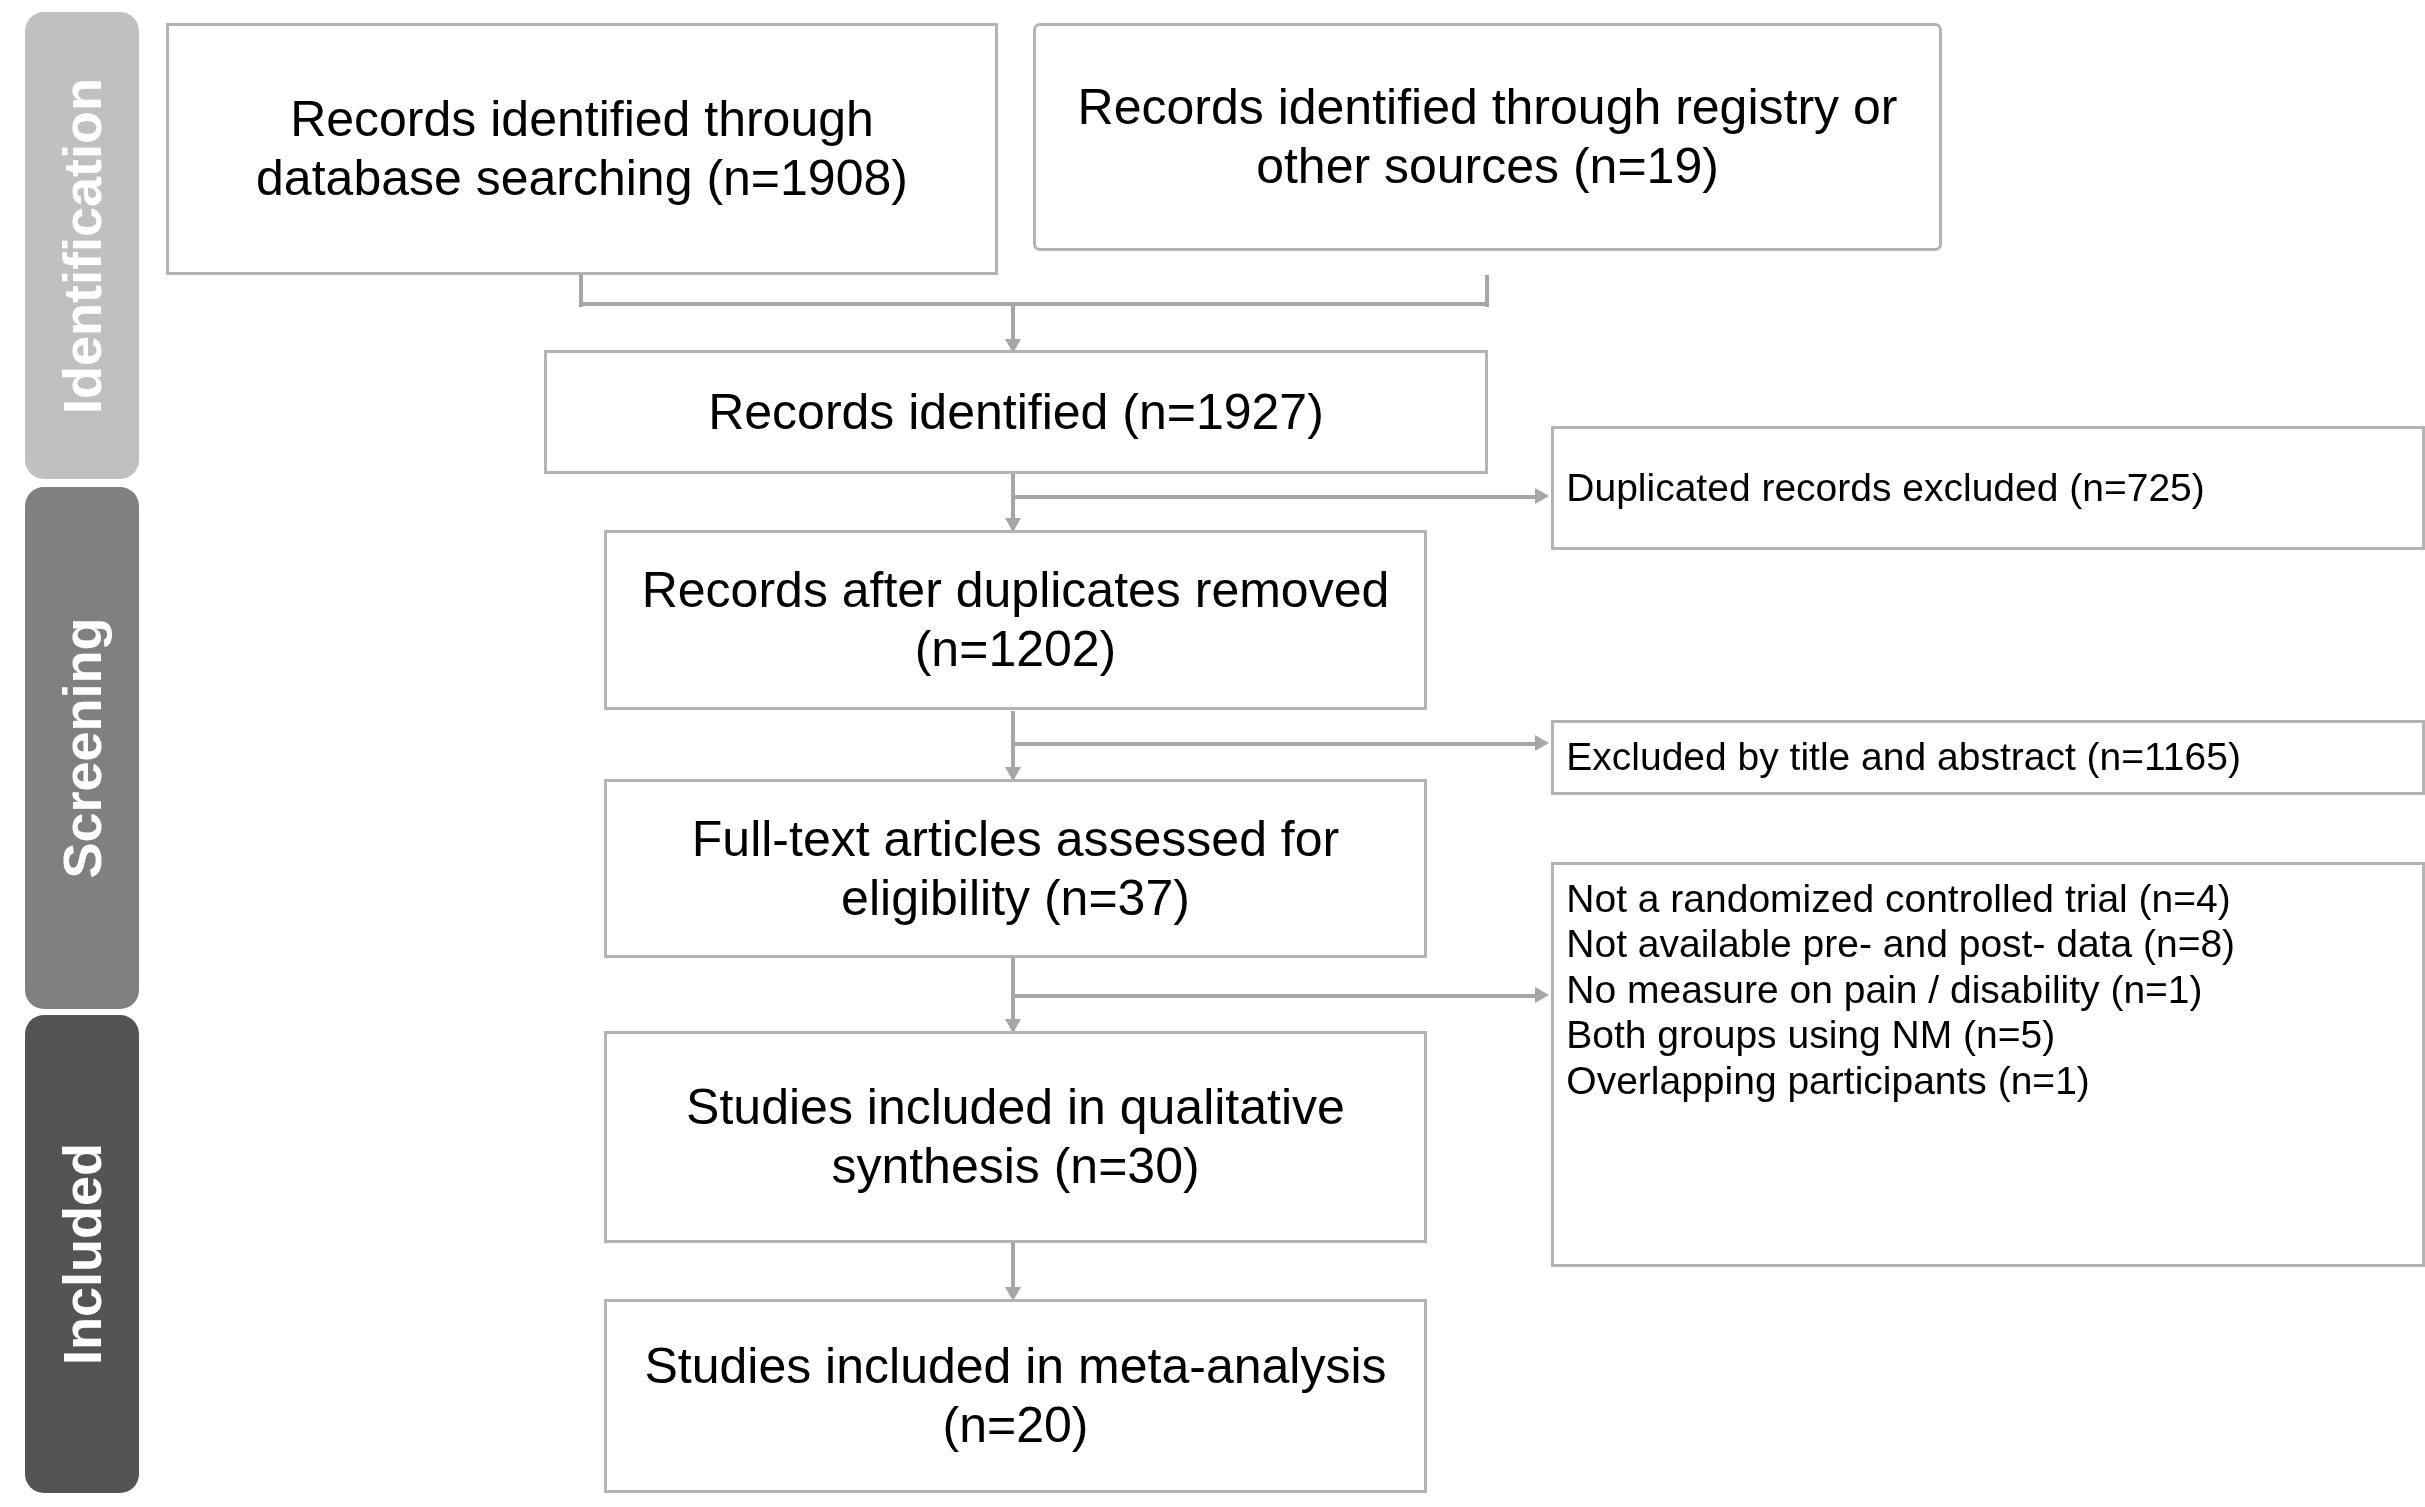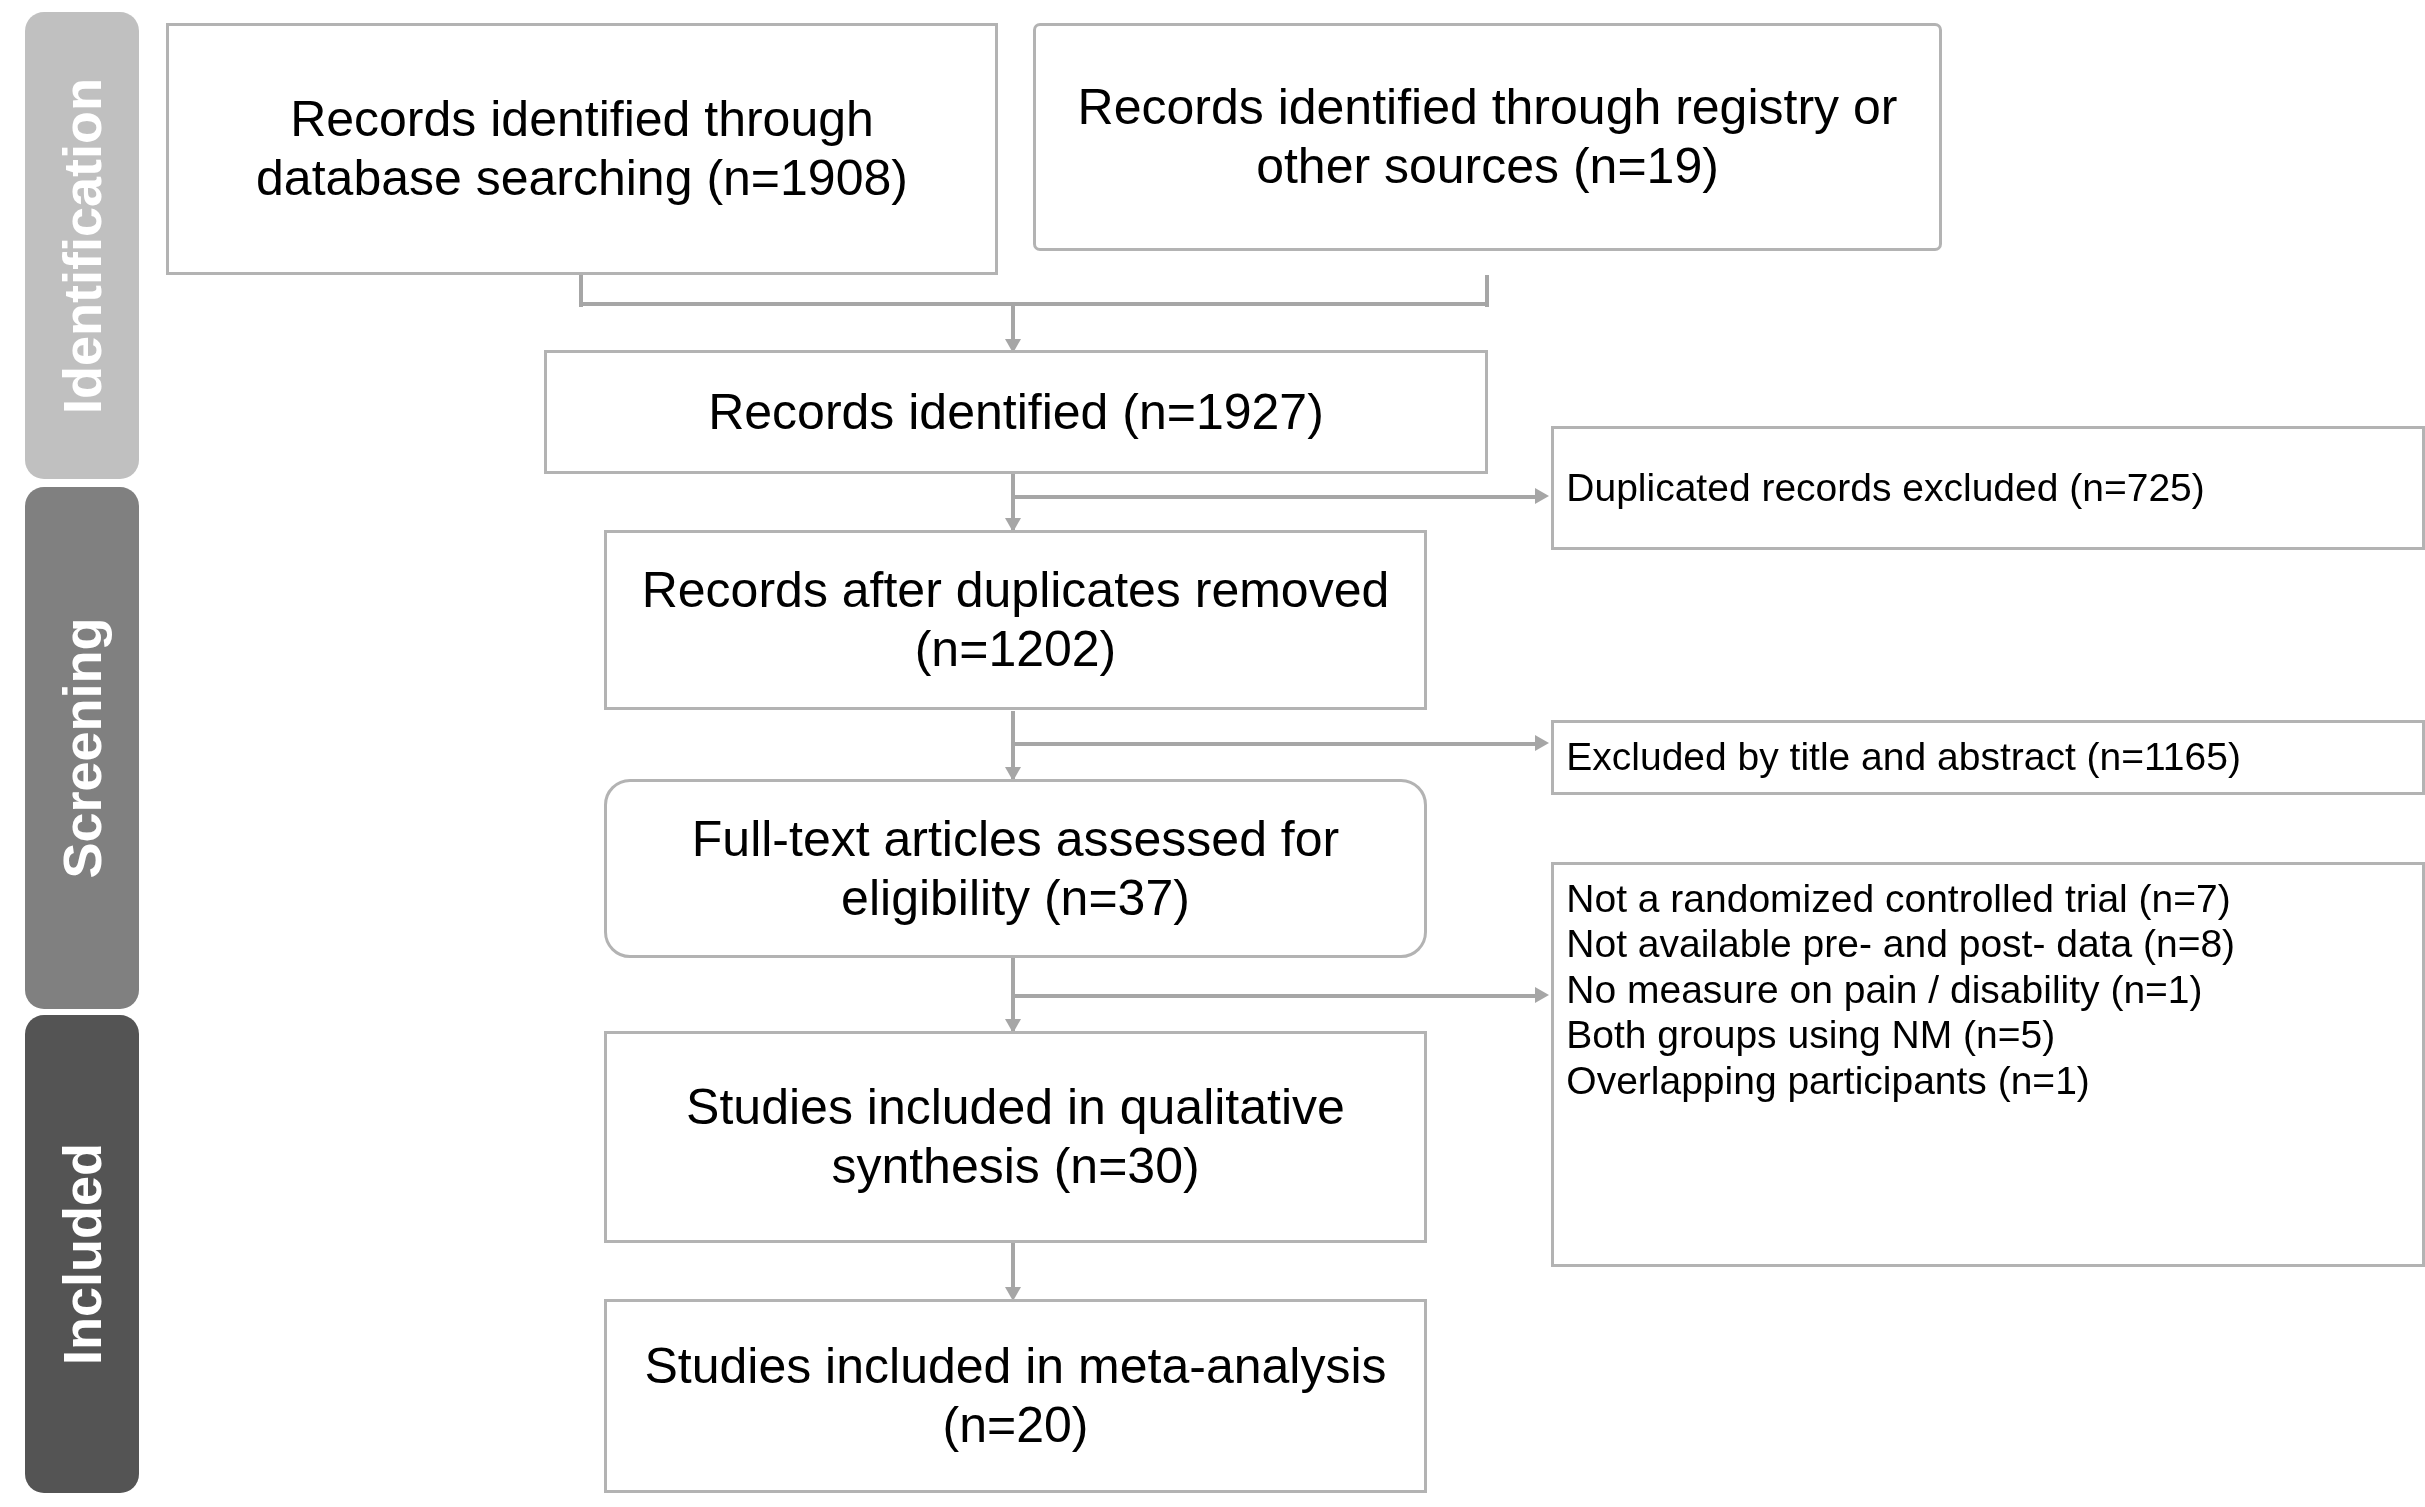--- a/index.html
+++ b/index.html
@@ -144,31 +144,31 @@
 
   <div class="vline" style="left:1011px; top:711px; height:68px;"></div>
   <div class="arrow-down" style="left:1005px; top:767px;"></div>
   <div class="hline" style="left:1011px; top:742px; width:525px;"></div>
   <div class="arrow-right" style="left:1535px; top:735px;"></div>
 
   <div class="box side" style="left:1551px; top:720px; width:874px; height:75px;">
     <div class="txt">Excluded by title and abstract (n=1165)</div>
   </div>
 
-  <div class="box main" style="left:604px; top:779px; width:823px; height:179px;border-radius:26px;">
+  <div class="box main" style="left:604px; top:779px; width:823px; height:179px;">
     <div class="txt">Full-text articles assessed for eligibility (n=37)</div>
   </div>
 
   <div class="vline" style="left:1011px; top:958px; height:74px;"></div>
   <div class="arrow-down" style="left:1005px; top:1019px;"></div>
   <div class="hline" style="left:1011px; top:994px; width:525px;"></div>
   <div class="arrow-right" style="left:1535px; top:987px;"></div>
 
   <div class="reasons" style="left:1551px; top:862px; width:874px; height:405px;">
-    <div class="line">Not a randomized controlled trial (n=7)</div>
+    <div class="line">Not a randomized controlled trial (n=4)</div>
     <div class="line">Not available pre- and post- data (n=8)</div>
     <div class="line">No measure on pain / disability (n=1)</div>
     <div class="line">Both groups using NM (n=5)</div>
     <div class="line">Overlapping participants (n=1)</div>
   </div>
 
   <div class="box main" style="left:604px; top:1031px; width:823px; height:212px;">
     <div class="txt">Studies included in qualitative synthesis (n=30)</div>
   </div>
 

